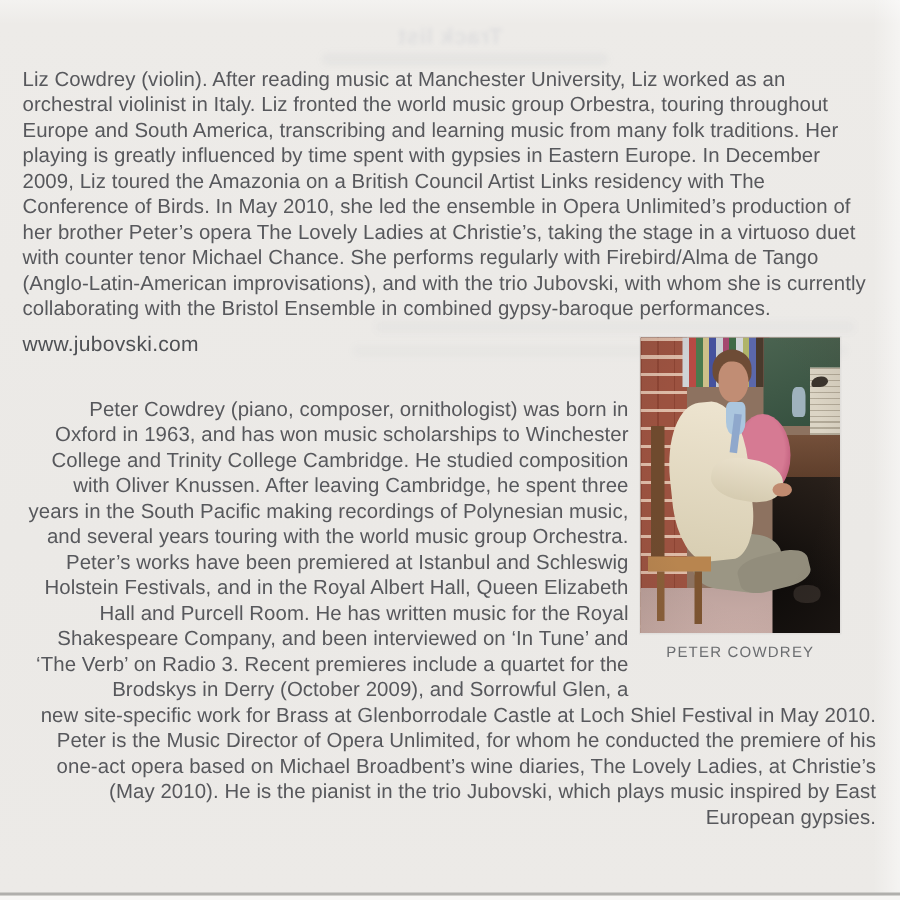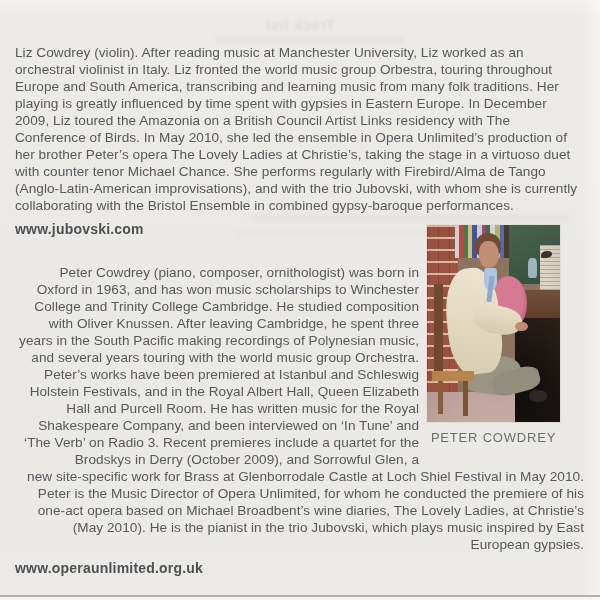--- a/index.html
+++ b/index.html
@@ -23,21 +23,21 @@
   .bleed{position:absolute;top:16px;left:0;width:100%;text-align:center;
     transform:scaleX(-1);color:#7c87a0;opacity:.12;filter:blur(1.3px);
     font-weight:bold;font-size:15px;letter-spacing:.5px;}
   .smudge{position:absolute;background:rgba(125,135,155,.07);filter:blur(2.5px);border-radius:3px;}
   .smudge.s1{left:215px;top:36px;width:190px;height:7px;}
   .smudge.s2{left:250px;top:214px;width:320px;height:8px;opacity:.7;}
   .smudge.s3{left:235px;top:230px;width:330px;height:8px;opacity:.6;}
 
   .content{position:absolute;left:15px;top:44px;width:569px;color:#57585c;}
   .bio{font-size:13.6px;line-height:17px;letter-spacing:.05px;}
-  .weburl{margin-top:7px;font-weight:bold;font-size:14px;color:#4e5054;letter-spacing:.2px;}
+  .weburl{margin-top:7px;font-weight:normal;font-size:14px;color:#4e5054;letter-spacing:.2px;}
 
   .bio2-wrap{position:relative;margin-top:27px;}
   .bio2-narrow{width:404px;text-align:right;}
   .bio2-full{width:569px;text-align:right;}
 
   
   .figure{position:absolute;top:-39px;right:24px;width:133px;}
   .photo{position:relative;width:133px;height:197px;overflow:hidden;background:#8d7260;
     box-shadow:0 0 0 1px rgba(0,0,0,.04);}
   .photo *{position:absolute;}
@@ -72,21 +72,21 @@
   .ly-hair{left:36%;top:4%;width:20%;height:13%;background:#6e4c36;border-radius:55% 55% 40% 45%;}
   .ly-face{left:39%;top:8%;width:15%;height:14%;background:#c18d74;border-radius:45% 55% 55% 50%;}
   .ly-trousers{left:27%;top:66%;width:43%;height:20%;background:#9b9684;border-radius:30%;transform:rotate(7deg);}
   .ly-leg{left:49%;top:73%;width:36%;height:12%;background:#928d7c;border-radius:35%;transform:rotate(-14deg);}
   .ly-shoe{left:77%;top:84%;width:13%;height:6%;background:#2c2622;border-radius:45%;}
   .ly-chairseat{left:4%;top:74%;width:31%;height:5%;background:#b8854f;}
   .ly-chairleg1{left:8%;top:79%;width:4%;height:17%;background:#8a5f38;}
   .ly-chairleg2{left:27%;top:79%;width:4%;height:18%;background:#7d5430;}
   .ly-haze{left:0;top:0;width:100%;height:100%;
     background:radial-gradient(ellipse at 50% 45%,rgba(255,250,240,0) 60%,rgba(90,70,60,.14) 100%);}
-  .caption{margin-top:8px;text-align:center;font-size:13px;letter-spacing:.8px;color:#6b6d70;}
+  .caption{margin-top:8px;text-align:center;font-size:10px;letter-spacing:.8px;color:#6b6d70;}
 </style>
 </head>
 <body>
 
 <div class="page">
 
   <div class="bleed">Track list</div>
   <div class="smudge s1"></div>
   <div class="smudge s2"></div>
   <div class="smudge s3"></div>
@@ -128,20 +128,19 @@
           <div class="ly-chairleg1"></div>
           <div class="ly-chairleg2"></div>
           <div class="ly-haze"></div>
         </div>
         <div class="caption">PETER COWDREY</div>
       </div>
 
       <div class="bio bio2-narrow">Peter Cowdrey (piano, composer, ornithologist) was born in Oxford in 1963, and has won music scholarships to Winchester College and Trinity College Cambridge. He studied composition with Oliver Knussen. After leaving Cambridge, he spent three years in the South Pacific making recordings of Polynesian music, and several years touring with the world music group Orchestra. Peter’s works have been premiered at Istanbul and Schleswig Holstein Festivals, and in the Royal Albert Hall, Queen Elizabeth Hall and Purcell Room. He has written music for the Royal Shakespeare Company, and been interviewed on ‘In Tune’ and ‘The Verb’ on Radio 3. Recent premieres include a quartet for the Brodskys in Derry (October 2009), and Sorrowful Glen, a</div>
       <div class="bio bio2-full">new site-specific work for Brass at Glenborrodale Castle at Loch Shiel Festival in May 2010. Peter is the Music Director of Opera Unlimited, for whom he conducted the premiere of his one-act opera based on Michael Broadbent’s wine diaries, The Lovely Ladies, at Christie’s (May 2010). He is the pianist in the trio Jubovski, which plays music inspired by East European gypsies.</div>
 
-      <div class="weburl">www.operaunlimited.org.uk</div>
     </div>
 
   </div>
 
   <div class="scan-edge-white"></div>
   <div class="scan-edge-line"></div>
 </div>
 
 </body></html>

